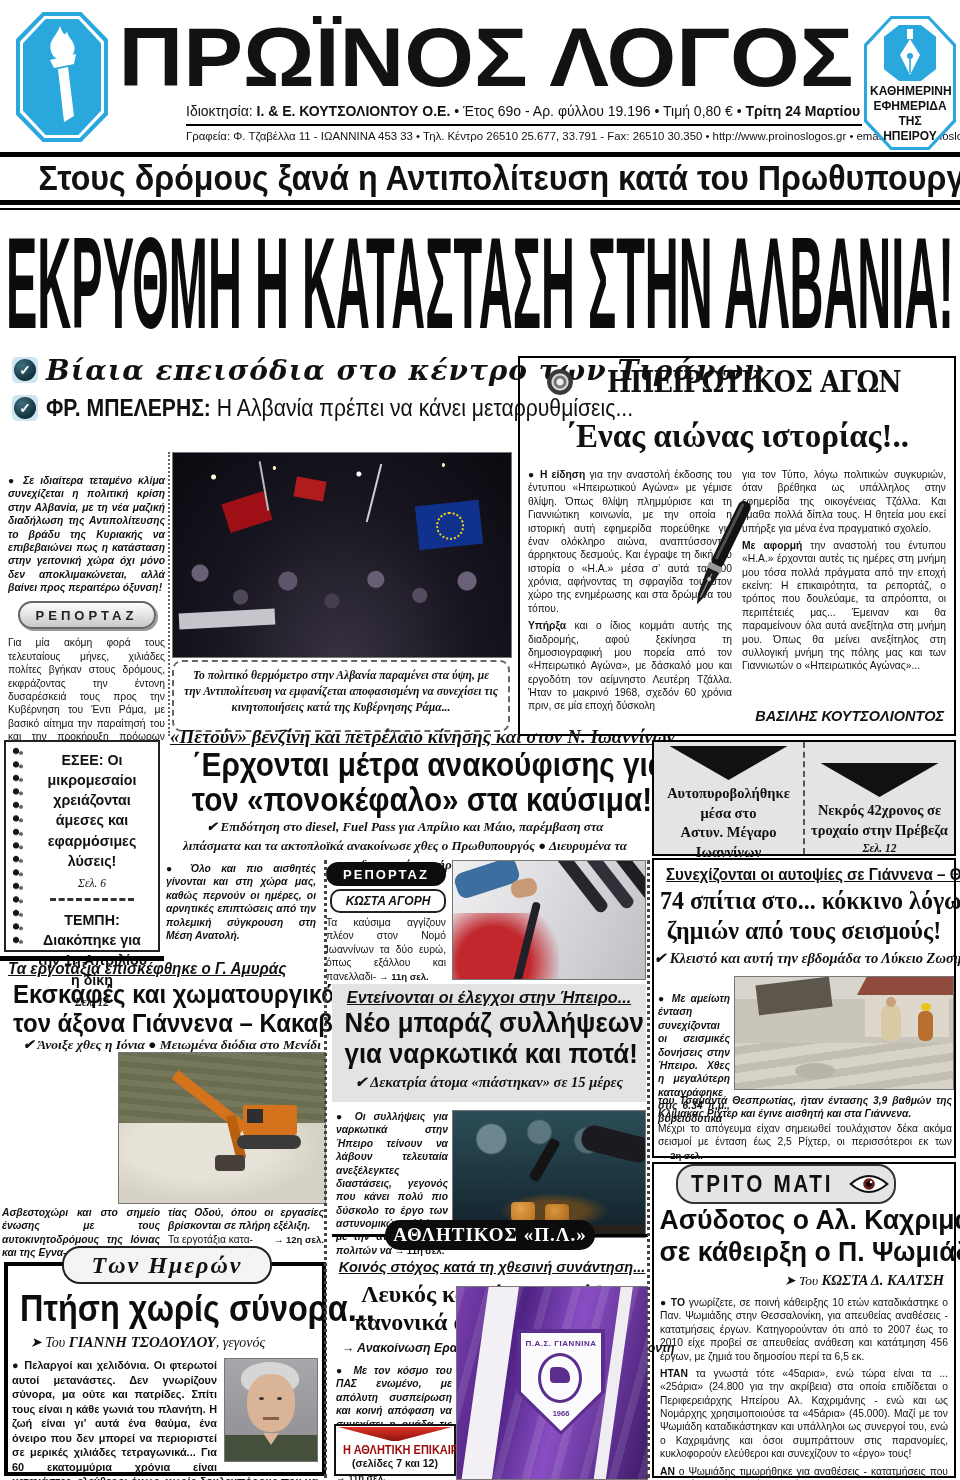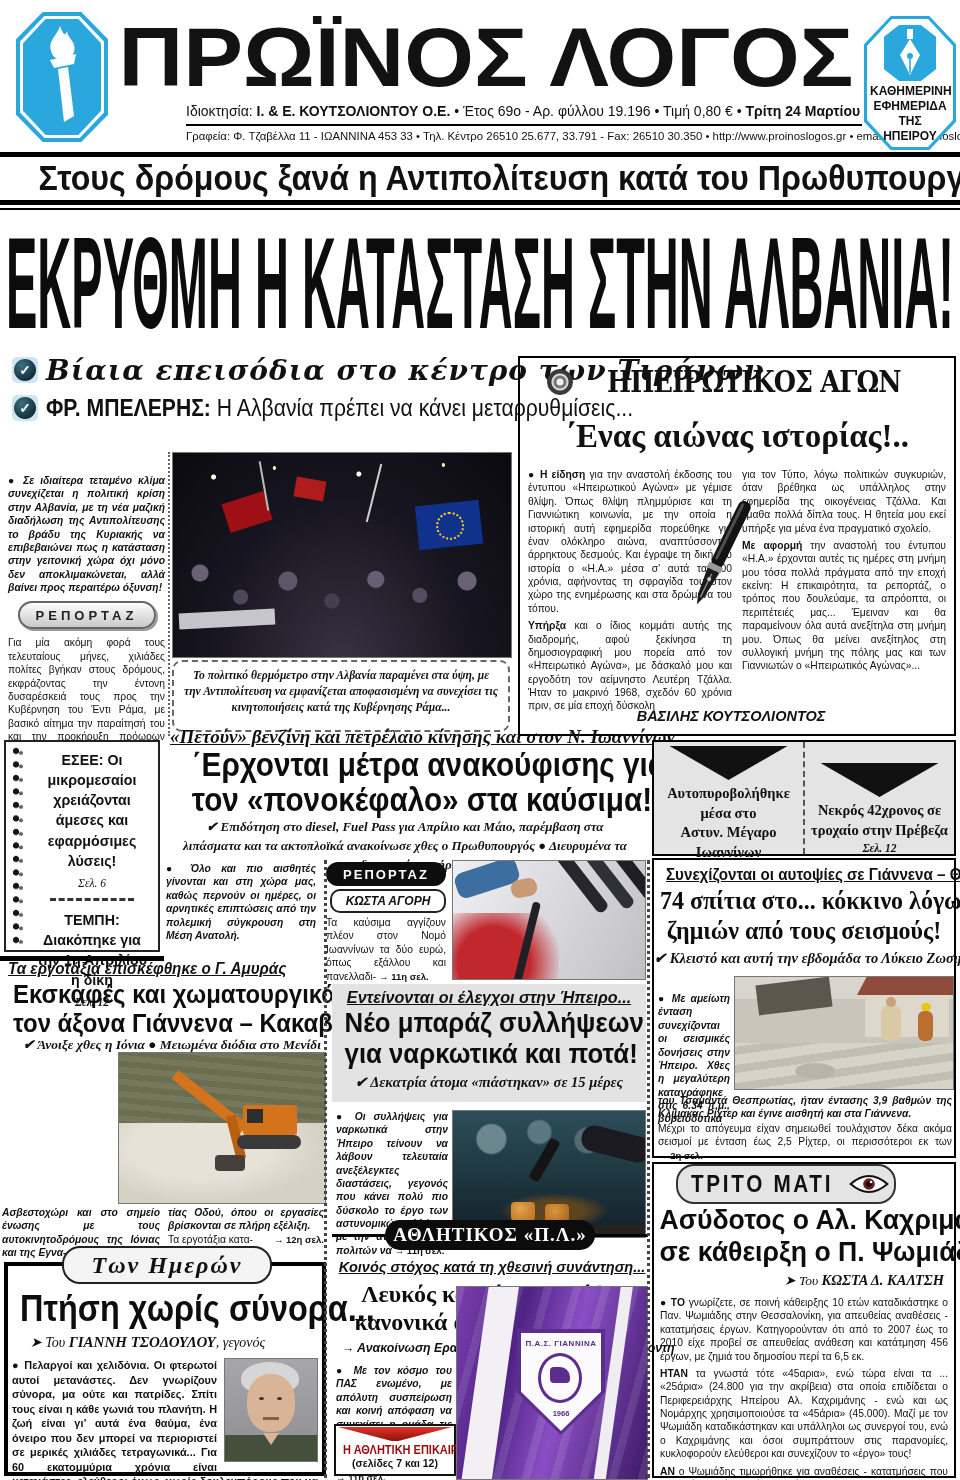--- a/index.html
+++ b/index.html
@@ -146,21 +146,21 @@
   <svg class="abs" style="left:688px;top:490px;z-index:2;" width="66" height="132" viewBox="0 0 66 132">
     <g transform="rotate(26 33 66)">
       <rect x="26" y="6" width="13" height="72" rx="6" fill="#131313"></rect>
       <rect x="28.5" y="9" width="3" height="62" rx="1.5" fill="#4e4e4e"></rect>
       <rect x="25" y="76" width="15" height="6" fill="#9a9a9a"></rect>
       <path d="M26 82 L39 82 L36 110 L32.5 120 L29 110 Z" fill="#1b1b1b"></path>
       <line x1="32.5" y1="86" x2="32.5" y2="112" stroke="#8a8a8a" stroke-width="1.4"></line>
       <circle cx="32.5" cy="92" r="2" fill="#c9c9c9"></circle>
     </g>
   </svg>
-  <div class="abs" style="left:518px;top:708px;width:426px;text-align:center;font-size:14.5px;font-weight:bold;font-style:italic;">ΒΑΣΙΛΗΣ ΚΟΥΤΣΟΛΙΟΝΤΟΣ</div>
+  <div class="abs" style="left:518px;top:708px;width:426px;text-align:right;font-size:14.5px;font-weight:bold;font-style:italic;">ΒΑΣΙΛΗΣ ΚΟΥΤΣΟΛΙΟΝΤΟΣ</div>
 
   <div class="abs" style="left:4px;top:740px;width:156px;height:212px;border:2px solid #222;box-sizing:border-box;background:#fff;">
     <div class="abs" style="left:1px;top:2px;width:20px;height:204px;background-image:radial-gradient(circle 3.2px at 9px 7px,#161616 2.8px,transparent 3.4px),radial-gradient(circle 2px at 14px 9px,#666 1.7px,transparent 2.2px);background-size:20px 13.5px;"></div>
     <div class="abs" style="left:24px;top:8px;width:124px;text-align:center;">
       <div style="font-size:15.5px;font-weight:bold;line-height:1.3;transform:scaleX(.92);">
         <span style="font-weight:800;">ΕΣΕΕ:</span><span> Οι μικρομεσαίοι χρειάζονται άμεσες και εφαρμόσιμες λύσεις!</span>
       </div>
       <div class="serif" style="font-size:11.5px;font-weight:normal;font-style:italic;margin-top:6px;">Σελ. 6</div>
       <div style="width:84px;border-top:3px dashed #333;margin:9px auto;"></div>
       <div style="font-size:15.5px;font-weight:bold;line-height:1.3;transform:scaleX(.92);">

